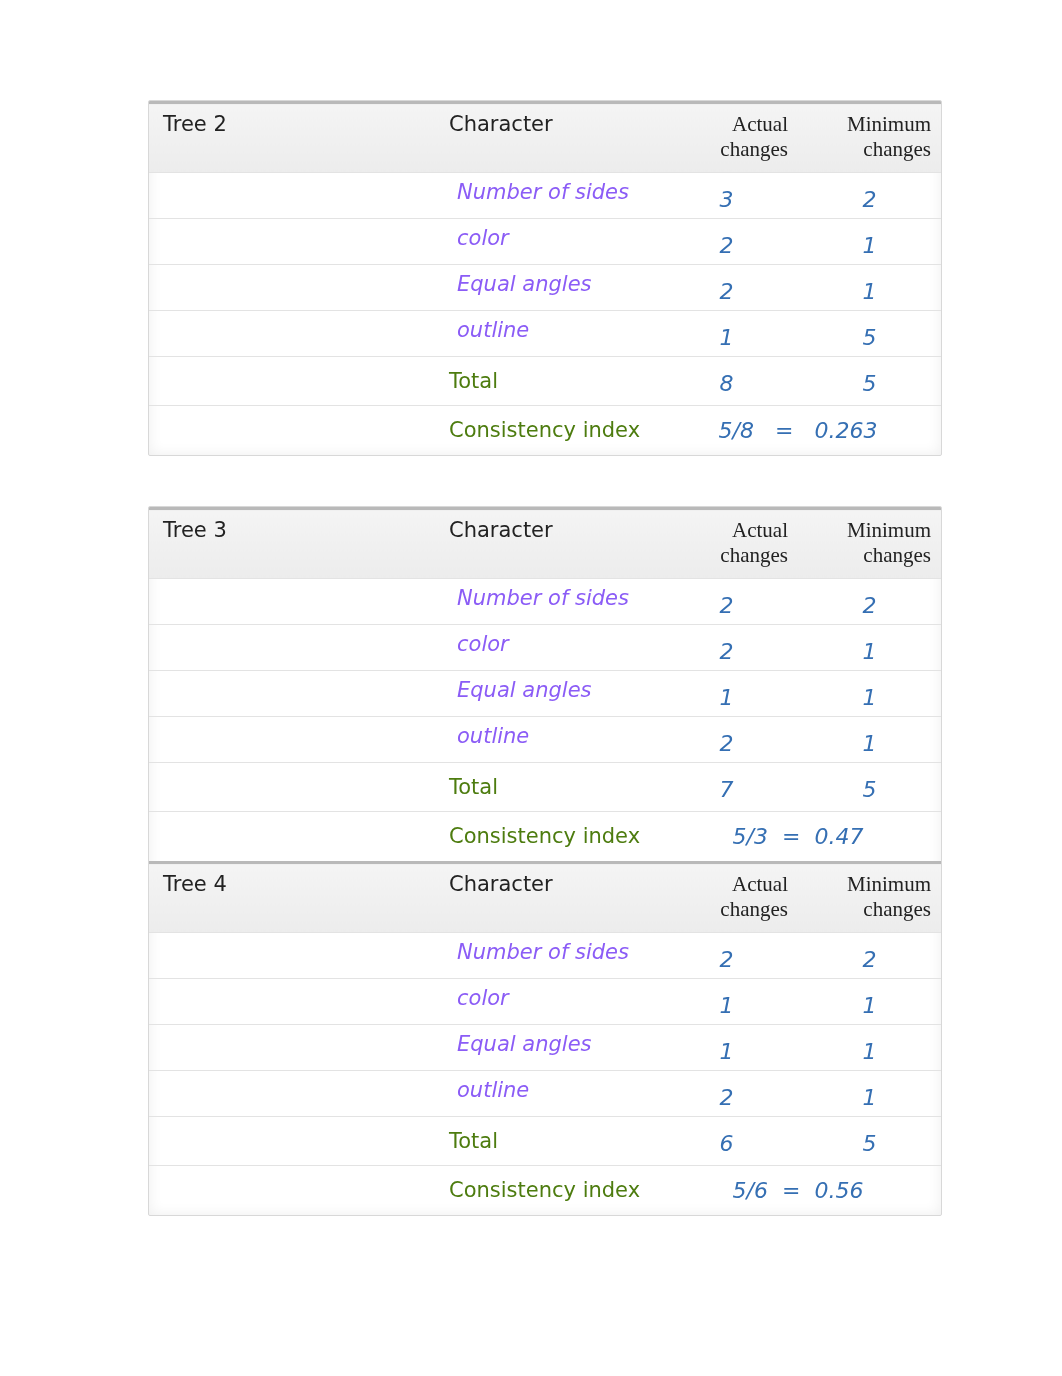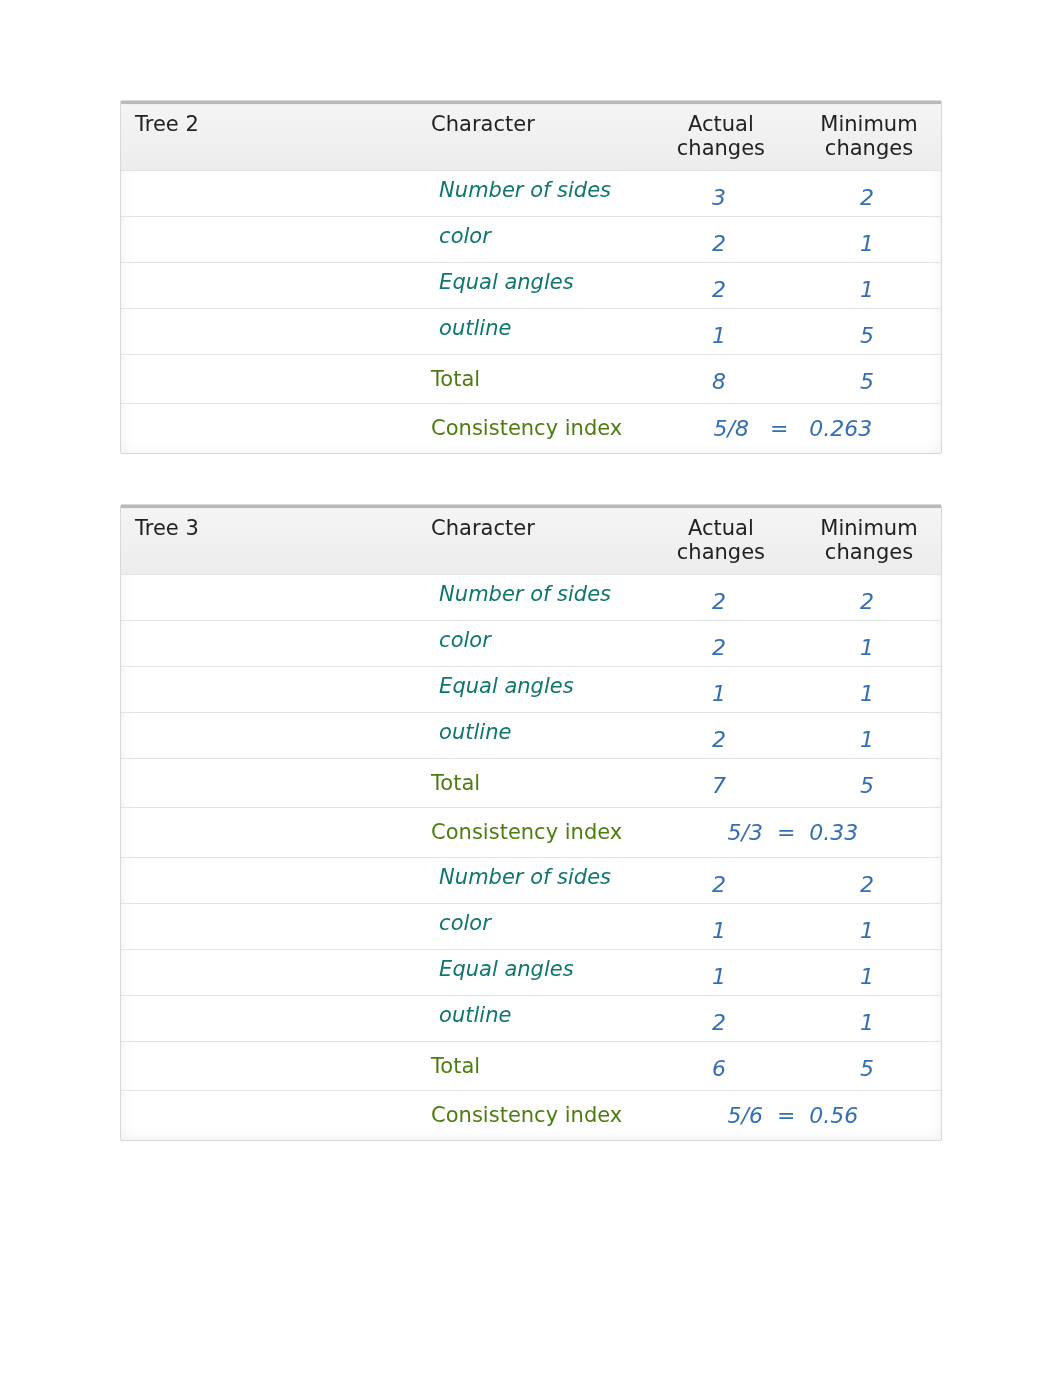--- a/index.html
+++ b/index.html
@@ -1,27 +1,27 @@
 <!DOCTYPE html>
 <html><head>
 <meta charset="utf-8">
 <style>
   html,body{margin:0;padding:0;background:#fff;font-family:"DejaVu Sans","Verdana",sans-serif;color:#222;}
   .page{width:1062px;min-height:1376px;margin:0 auto;box-sizing:border-box;padding:100px 120px 40px 120px;}
-  .panel{border:1px solid #d8d8d8;border-radius:2px;margin-bottom:50px;box-shadow:0 0 14px #eee inset; overflow:hidden;}
+  .panel{border:1px solid #d8d8d8;border-radius:2px;margin-bottom:50px;box-shadow:0 0 14px #eee inset; overflow:hidden;margin-left:28px;}
   .last-panel{margin-bottom:0;}
   table{border-collapse:collapse;width:100%;font-size:21px;}
   td,th{padding:0;vertical-align:top;}
   .hdr-row td{background:linear-gradient(#f4f4f4,#ececec);border-top:3px solid #b9b9b9;}
   .hdr-row td .pad{padding:8px 10px 10px 14px;display:block;color:#222;}
   .tree-cell{width:260px;}
   .char-cell{width:200px;}
-  .num-cell{width:130px;text-align:center;}
+  .num-cell{width:130px;text-align:right;font-family:Liberation Serif, serif;}
   .row-sep td{border-top:1px solid #e3e3e3;}
-  .ch-label{color:#0f766e;font-style:italic;display:block;padding:7px 4px 7px 22px;font-size:21px;}
+  .ch-label{color:#8b5cf6;font-style:italic;display:block;padding:7px 4px 7px 22px;font-size:21px;}
   .num{color:#356fb3;font-style:italic;display:block;padding:14px 4px 6px 4px;text-align:center;font-size:22px;}
   .plain{color:#4d7c0f;display:block;padding:12px 10px 12px 14px;font-size:21px;}
   .ci-line{color:#356fb3;font-style:italic;font-size:22px;padding:12px 4px 12px 4px;display:block;text-align:center;white-space:nowrap;}
 </style>
 </head>
 <body>
 <div class="page">
 
 <div class="panel">
 <table>
@@ -194,25 +194,39 @@
               <span class="num">5</span>
             </td>
           </tr>
   <tr class="row-sep">
             <td></td>
     <td>
               <span class="plain">Consistency index</span>
             </td>
     <td colspan="2">
               <span class="ci-line">
-      <span>5/3</span>&nbsp;&nbsp;<span>=</span>&nbsp;&nbsp;<span>0.33</span>
+      <span>5/3</span>&nbsp;&nbsp;<span>=</span>&nbsp;&nbsp;<span>0.47</span>
     </span>
             </td>
           </tr>
 
+  <tr class="hdr-row">
+    <td class="tree-cell">
+              <span class="pad">Tree 4</span>
+            </td>
+    <td class="char-cell">
+              <span class="pad">Character</span>
+            </td>
+    <td class="num-cell">
+              <span class="pad">Actual changes</span>
+            </td>
+    <td class="num-cell">
+              <span class="pad">Minimum changes</span>
+            </td>
+  </tr>
   <tr class="row-sep">
             <td></td>
     <td>
               <span class="ch-label">Number of sides</span>
             </td>
     <td>
               <span class="num">2</span>
             </td>
     <td>
               <span class="num">2</span>

